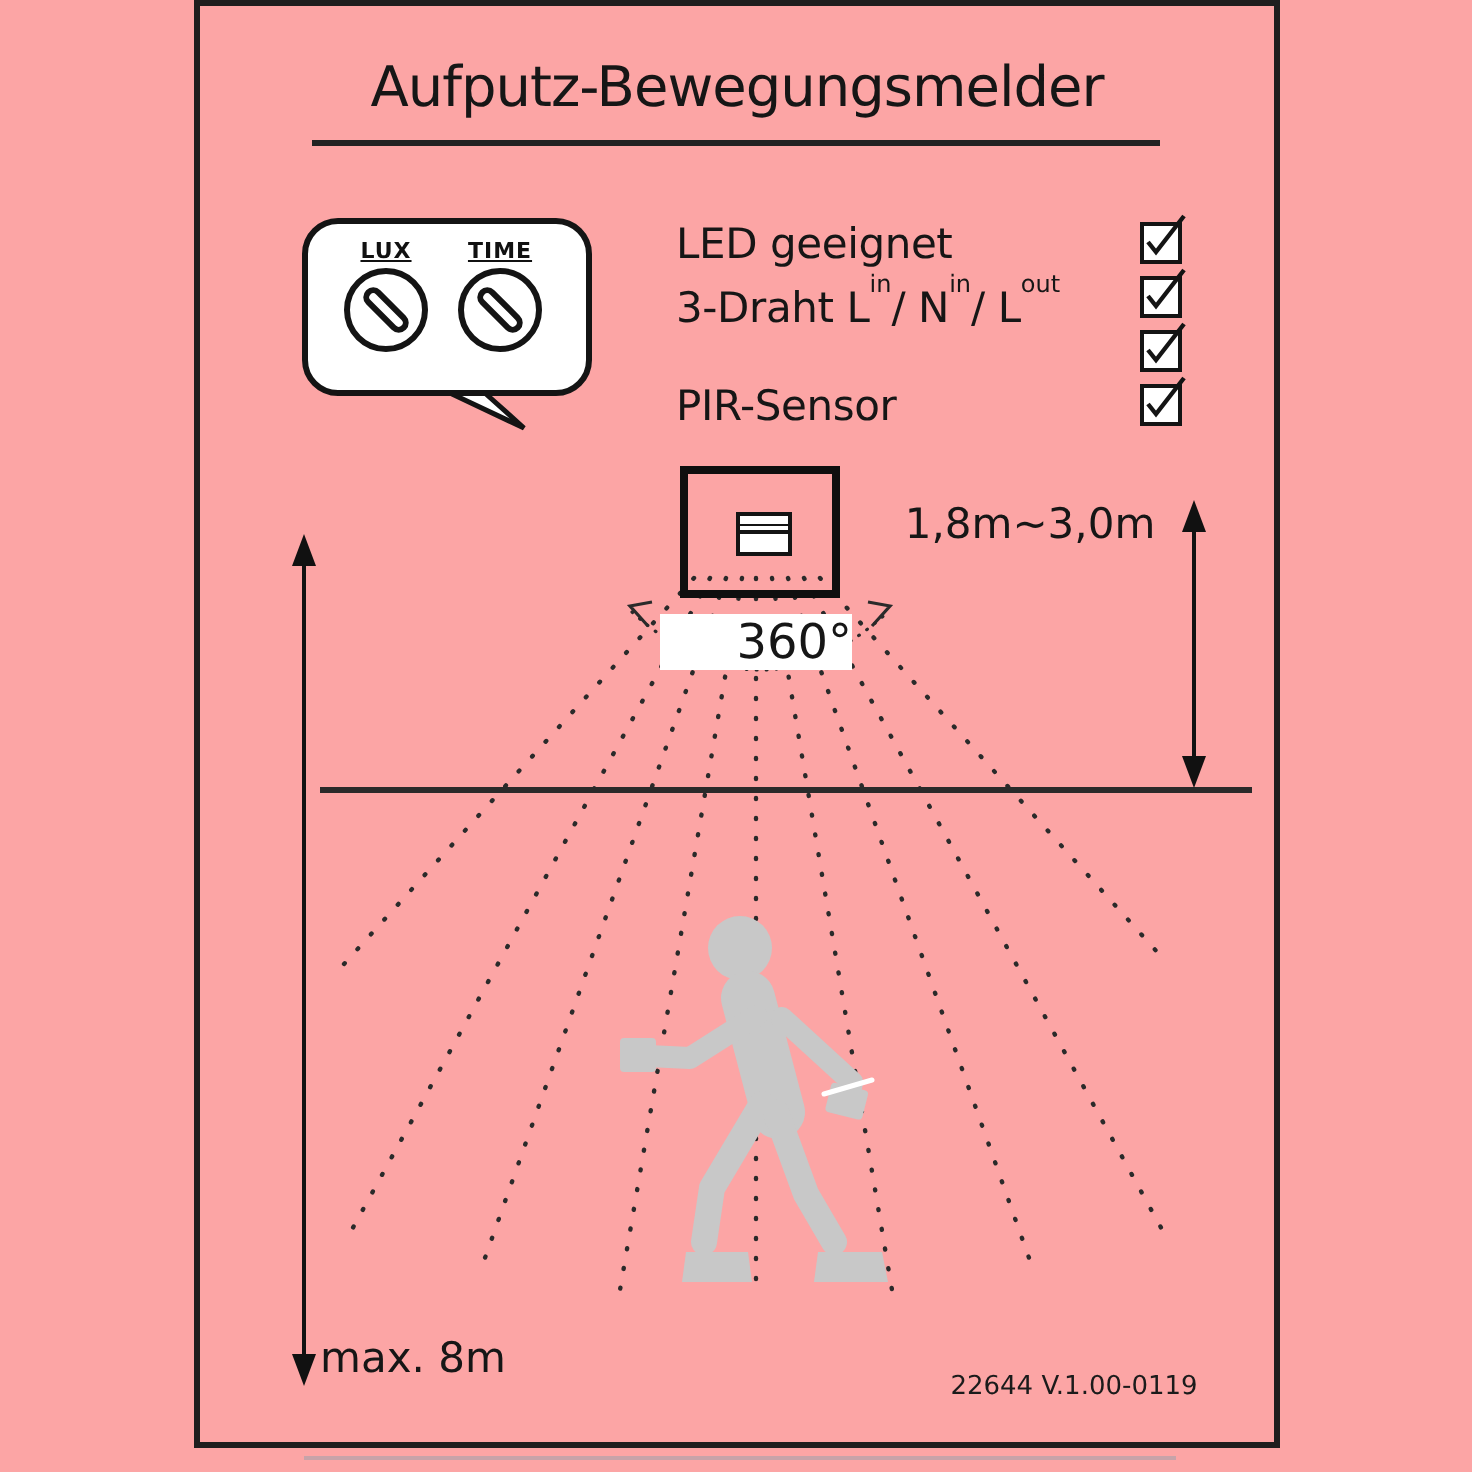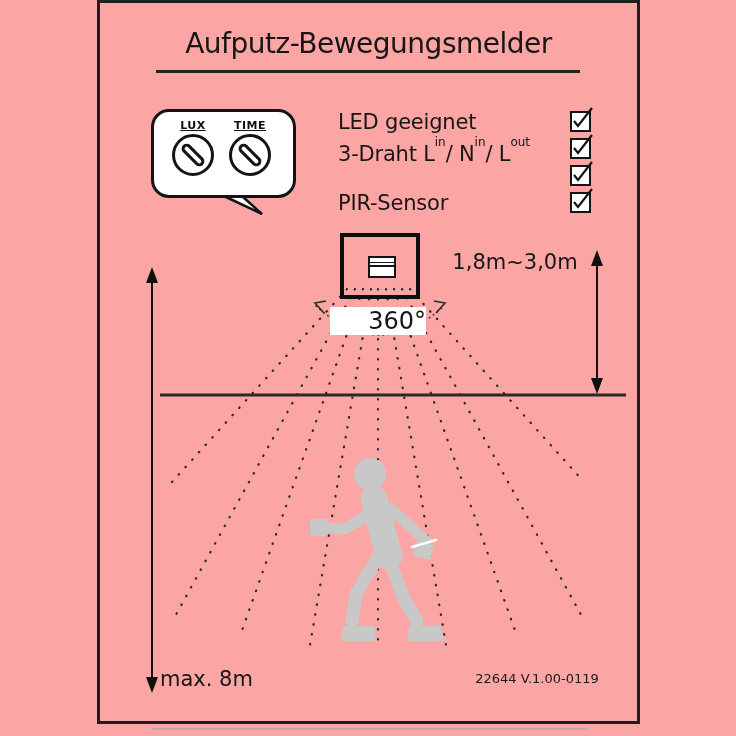--- a/index.html
+++ b/index.html
@@ -26,21 +26,21 @@
   .checkbox{left:570px;width:21px;height:21px;border:2.5px solid #141414;box-sizing:border-box;background:#fff;}
   .checkbox svg{overflow:visible;display:block;}
   
   .sensor-box{left:340px;top:233px;width:80px;height:66px;border:4px solid #0f0f0f;box-sizing:border-box;background:transparent;}
   .lens{position:absolute;left:24px;top:19px;width:28px;height:22px;border:2px solid #141414;box-sizing:border-box;background:#fff;}
   .lens-line{position:absolute;left:0;width:100%;height:1.5px;background:#141414;}
   .ll1{top:3.5px;} .ll2{top:7px;}
   .deg{left:330px;top:307px;width:96px;text-align:right;font-size:24px;background:#fff;color:#161616;}
   .height-label{left:450px;top:250px;width:130px;text-align:center;font-size:21px;white-space:nowrap;color:#161616;}
   .range-label{left:160px;top:667px;font-size:21px;white-space:nowrap;color:#161616;}
-  .footer{left:462px;top:671px;width:150px;text-align:center;font-size:13px;white-space:nowrap;color:#1b1b1b;}
+  .footer{left:462px;top:686px;width:150px;text-align:center;font-size:13px;white-space:nowrap;color:#1b1b1b;}
 </style>
 </head>
 <body>
 
 <div class="canvas">
 
   <div class="abs frame"></div>
   <div class="abs shadow-line"></div>
 
   <div class="abs title">Aufputz-Bewegungsmelder</div>

